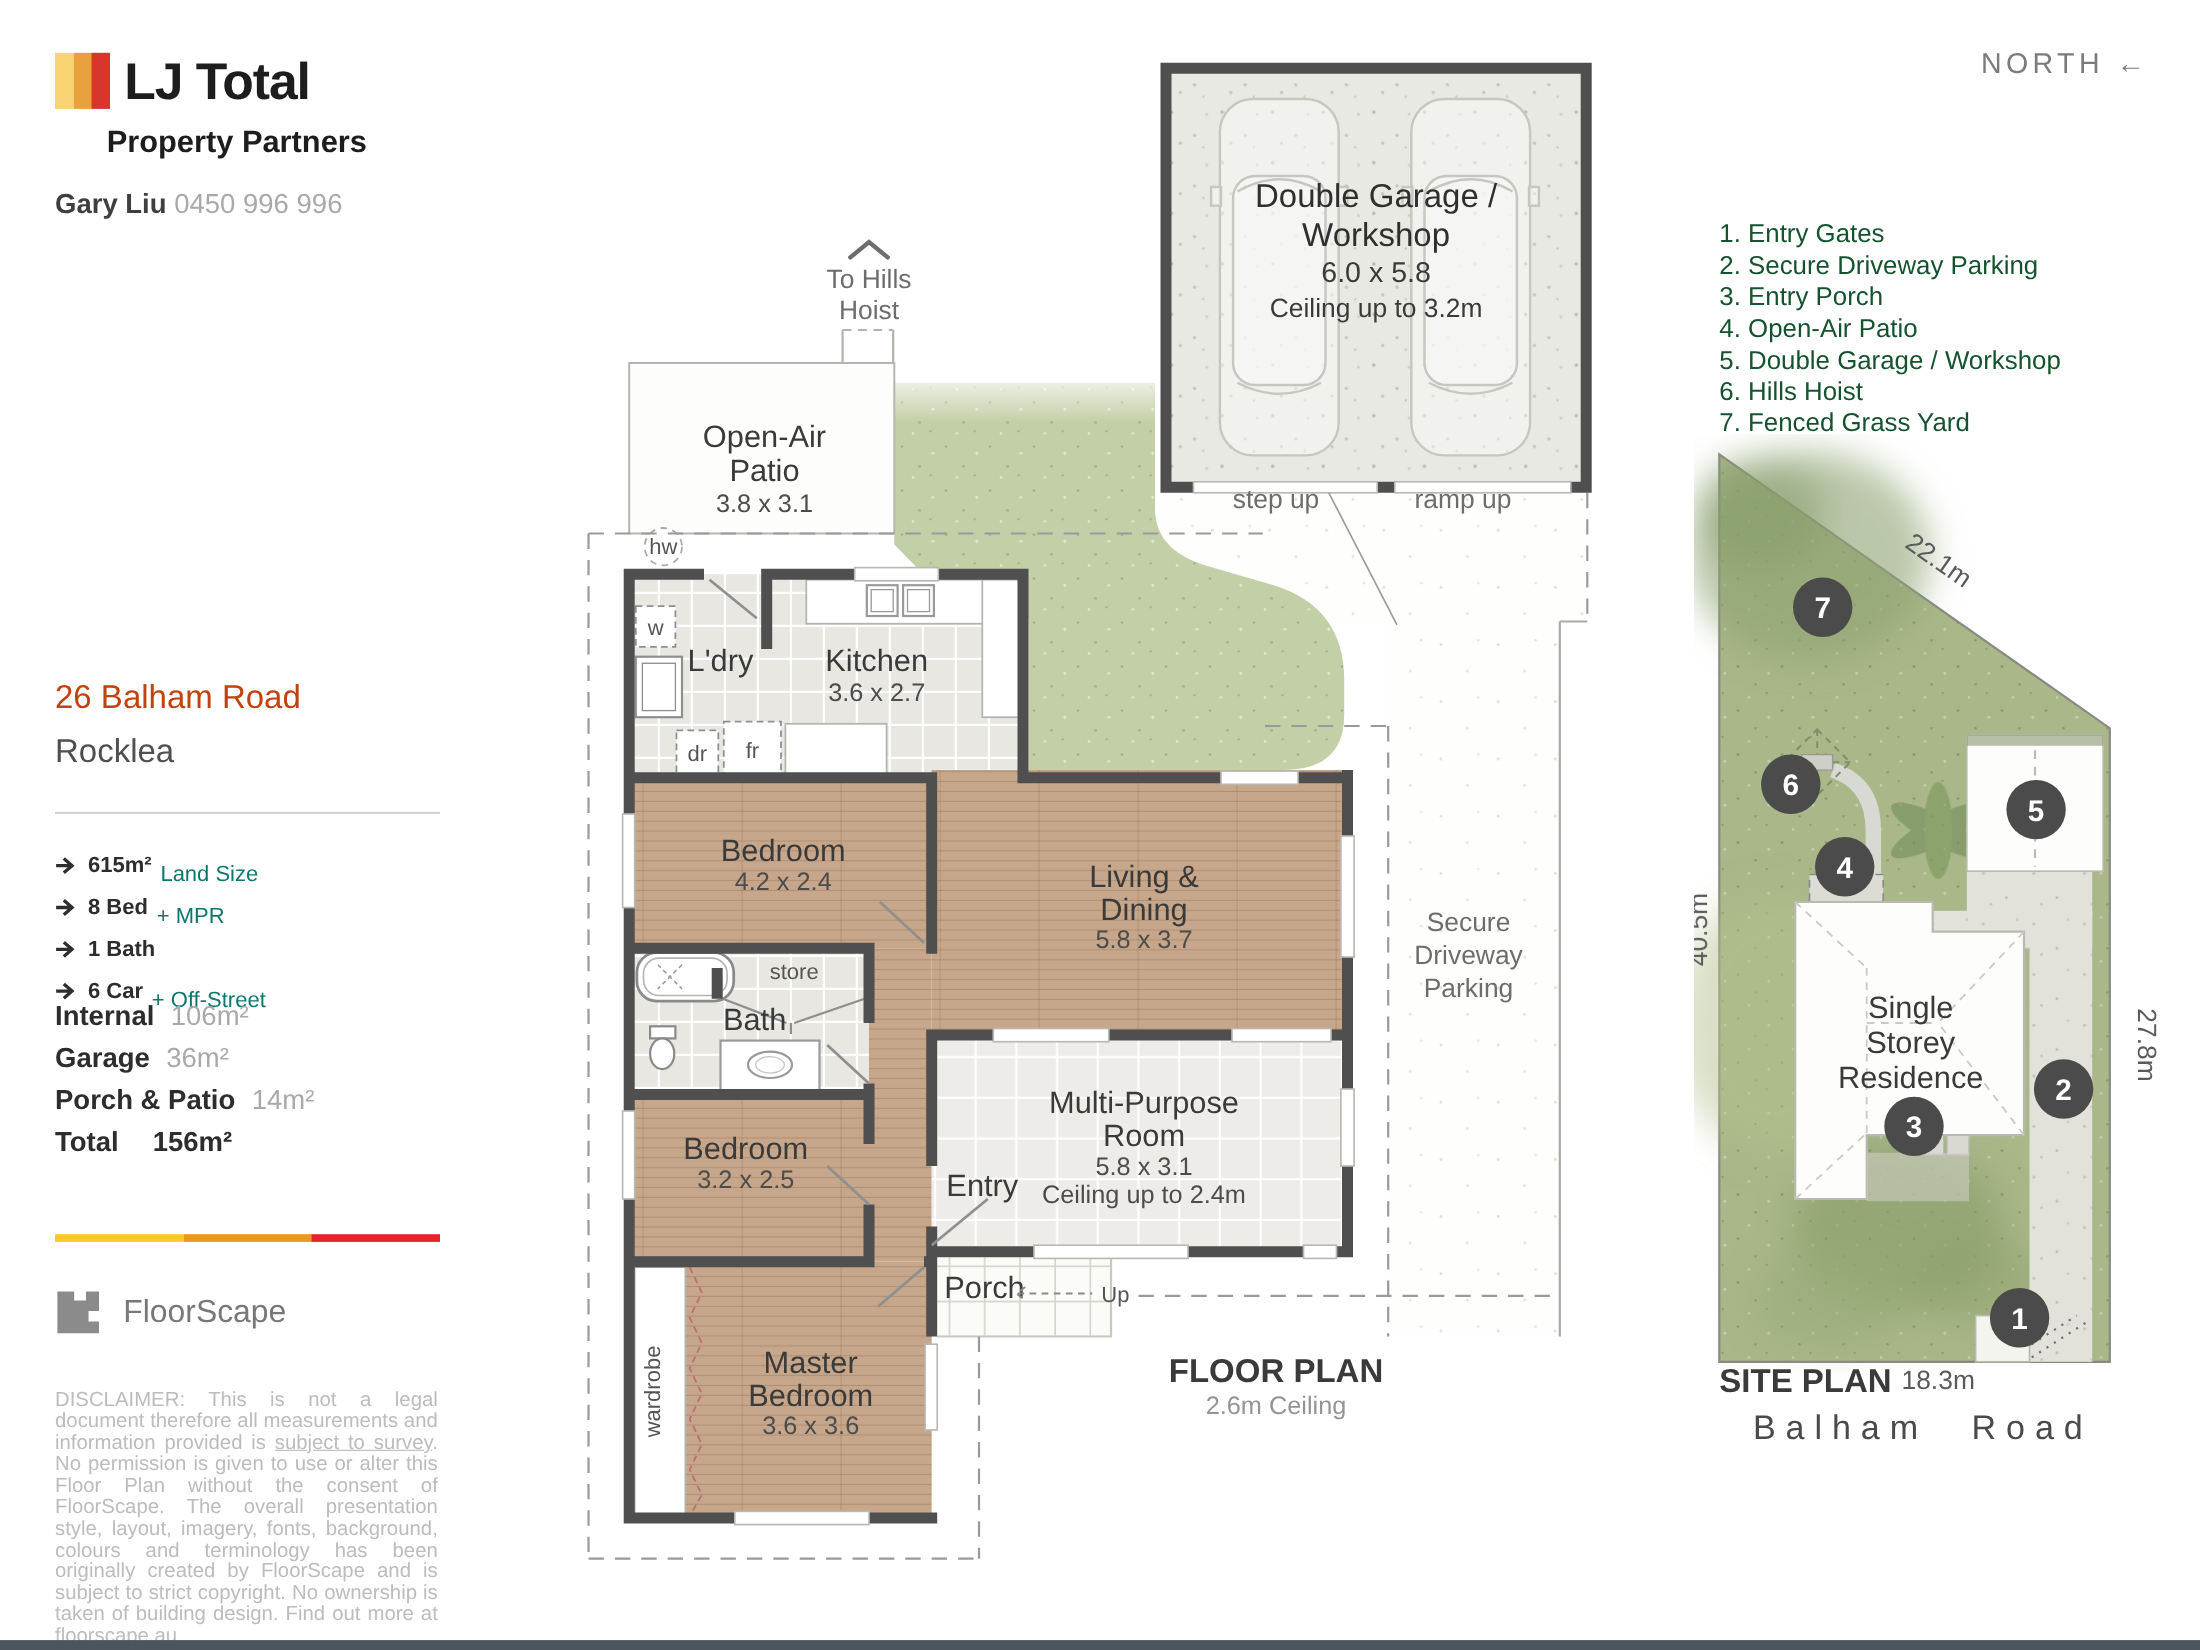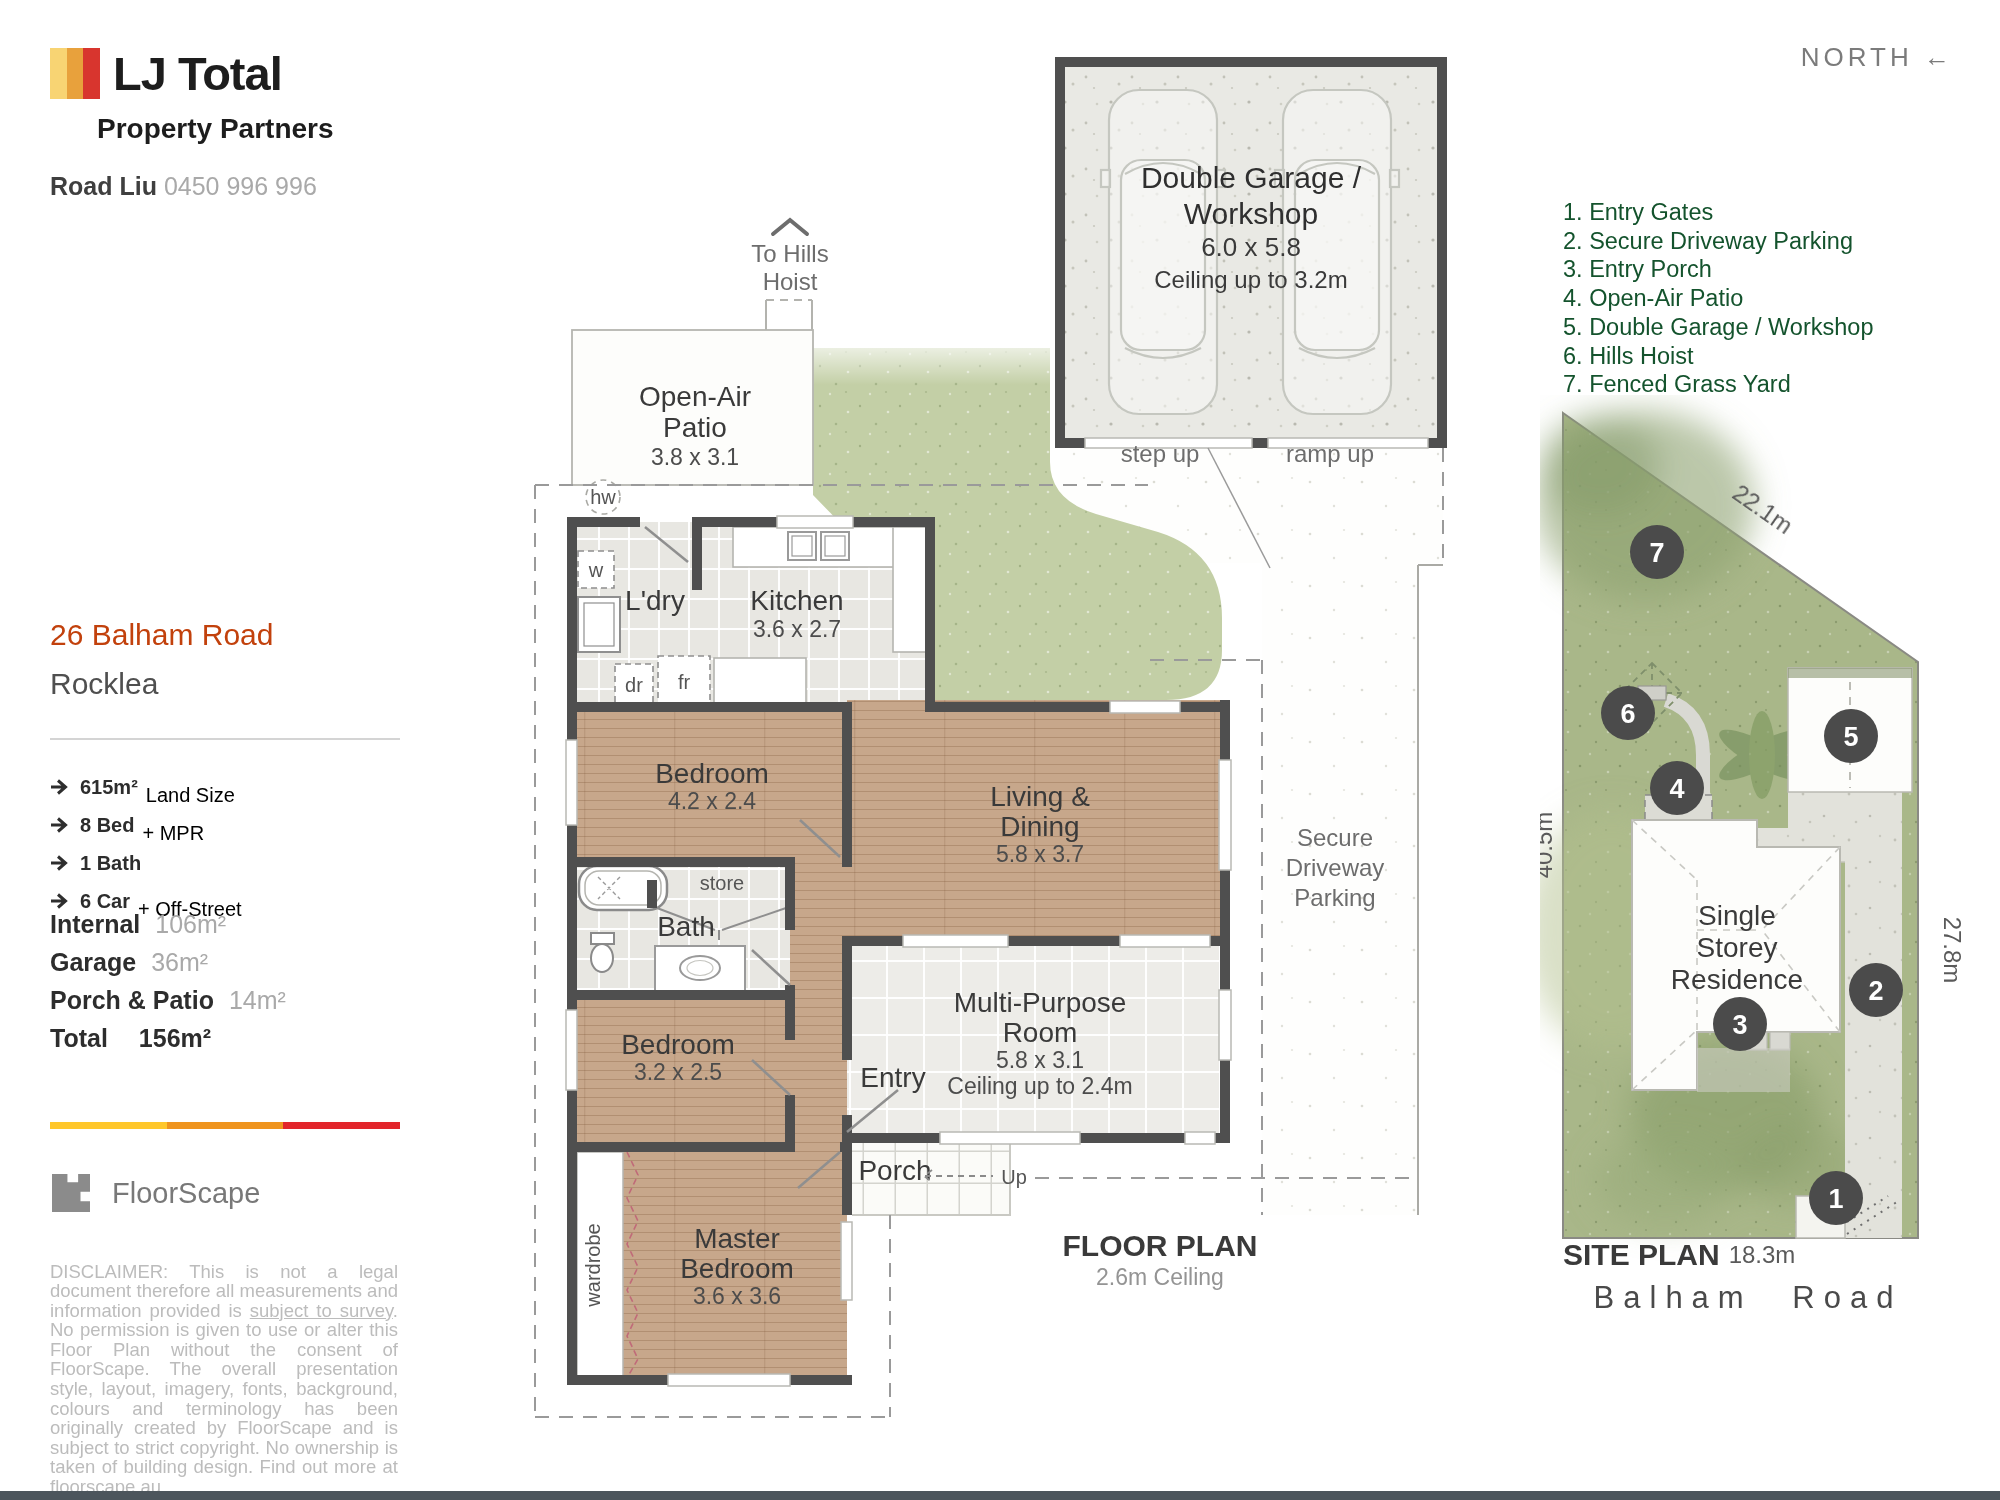--- a/index.html
+++ b/index.html
@@ -14,21 +14,21 @@
   .brand-sub{left:97px;top:113px;font-size:28px;font-weight:700;color:#1d1d1d;}
   .agent{left:50px;top:172px;font-size:25px;color:#3f3f3f;font-weight:700;}
   .agent .phone{color:#a9a9a9;font-weight:400;}
   .addr1{left:50px;top:618px;font-size:30px;color:#c2410c;}
   .addr2{left:50px;top:667px;font-size:30px;color:#4f4f4f;}
   .divider{left:50px;top:738px;width:350px;height:0;border-top:2px solid #d4d4d4;}
   .stats{left:50px;top:768px;width:360px;}
   .stat-row{display:flex;align-items:center;height:38px;font-size:20px;}
   .stat-row .ic{width:30px;display:flex;align-items:center;}
   .stat-row .b{font-weight:700;color:#2d2d2d;margin-right:8px;}
-  .stat-row .r{color:#000000;margin-top:16px;}
+  .stat-row .r{color:#0f766e;margin-top:16px;}
   .areas{left:50px;top:910px;width:360px;}
   .area-row{height:38px;font-size:25px;}
   .area-row .b{font-weight:700;color:#2d2d2d;margin-right:8px;}
   .area-row .r{color:#a9a9a9;}
   .area-row.total .r{color:#2d2d2d;font-weight:700;margin-left:16px;}
   .colorbar{left:50px;top:1122px;width:350px;height:7px;display:flex;}
   .colorbar span{flex:1;}
   .c-y{background:#FFC72B;} .c-o{background:#EF941E;} .c-r{background:#E2252B;}
   .fs-logo{left:52px;top:1170px;display:flex;align-items:center;}
   .fs-logo .fs-name{font-size:29px;color:#787878;margin-left:22px;}
@@ -61,21 +61,21 @@
 <div id="page">
 
   <div class="abs brand-stripes">
     <span class="s-y"></span>
       <span class="s-o"></span>
       <span class="s-r"></span>
   </div>
   <div class="abs brand-name">LJ Total</div>
   <div class="abs brand-sub">Property Partners</div>
   <div class="abs agent">
-    <span>Road Liu</span>
+    <span>Gary Liu</span>
     <span class="phone">0450 996 996</span>
   </div>
 
   <div class="abs addr1">26 Balham Road</div>
   <div class="abs addr2">Rocklea</div>
   <div class="abs divider"></div>
 
   <div class="abs stats">
     <div class="stat-row">
       <span class="ic">

